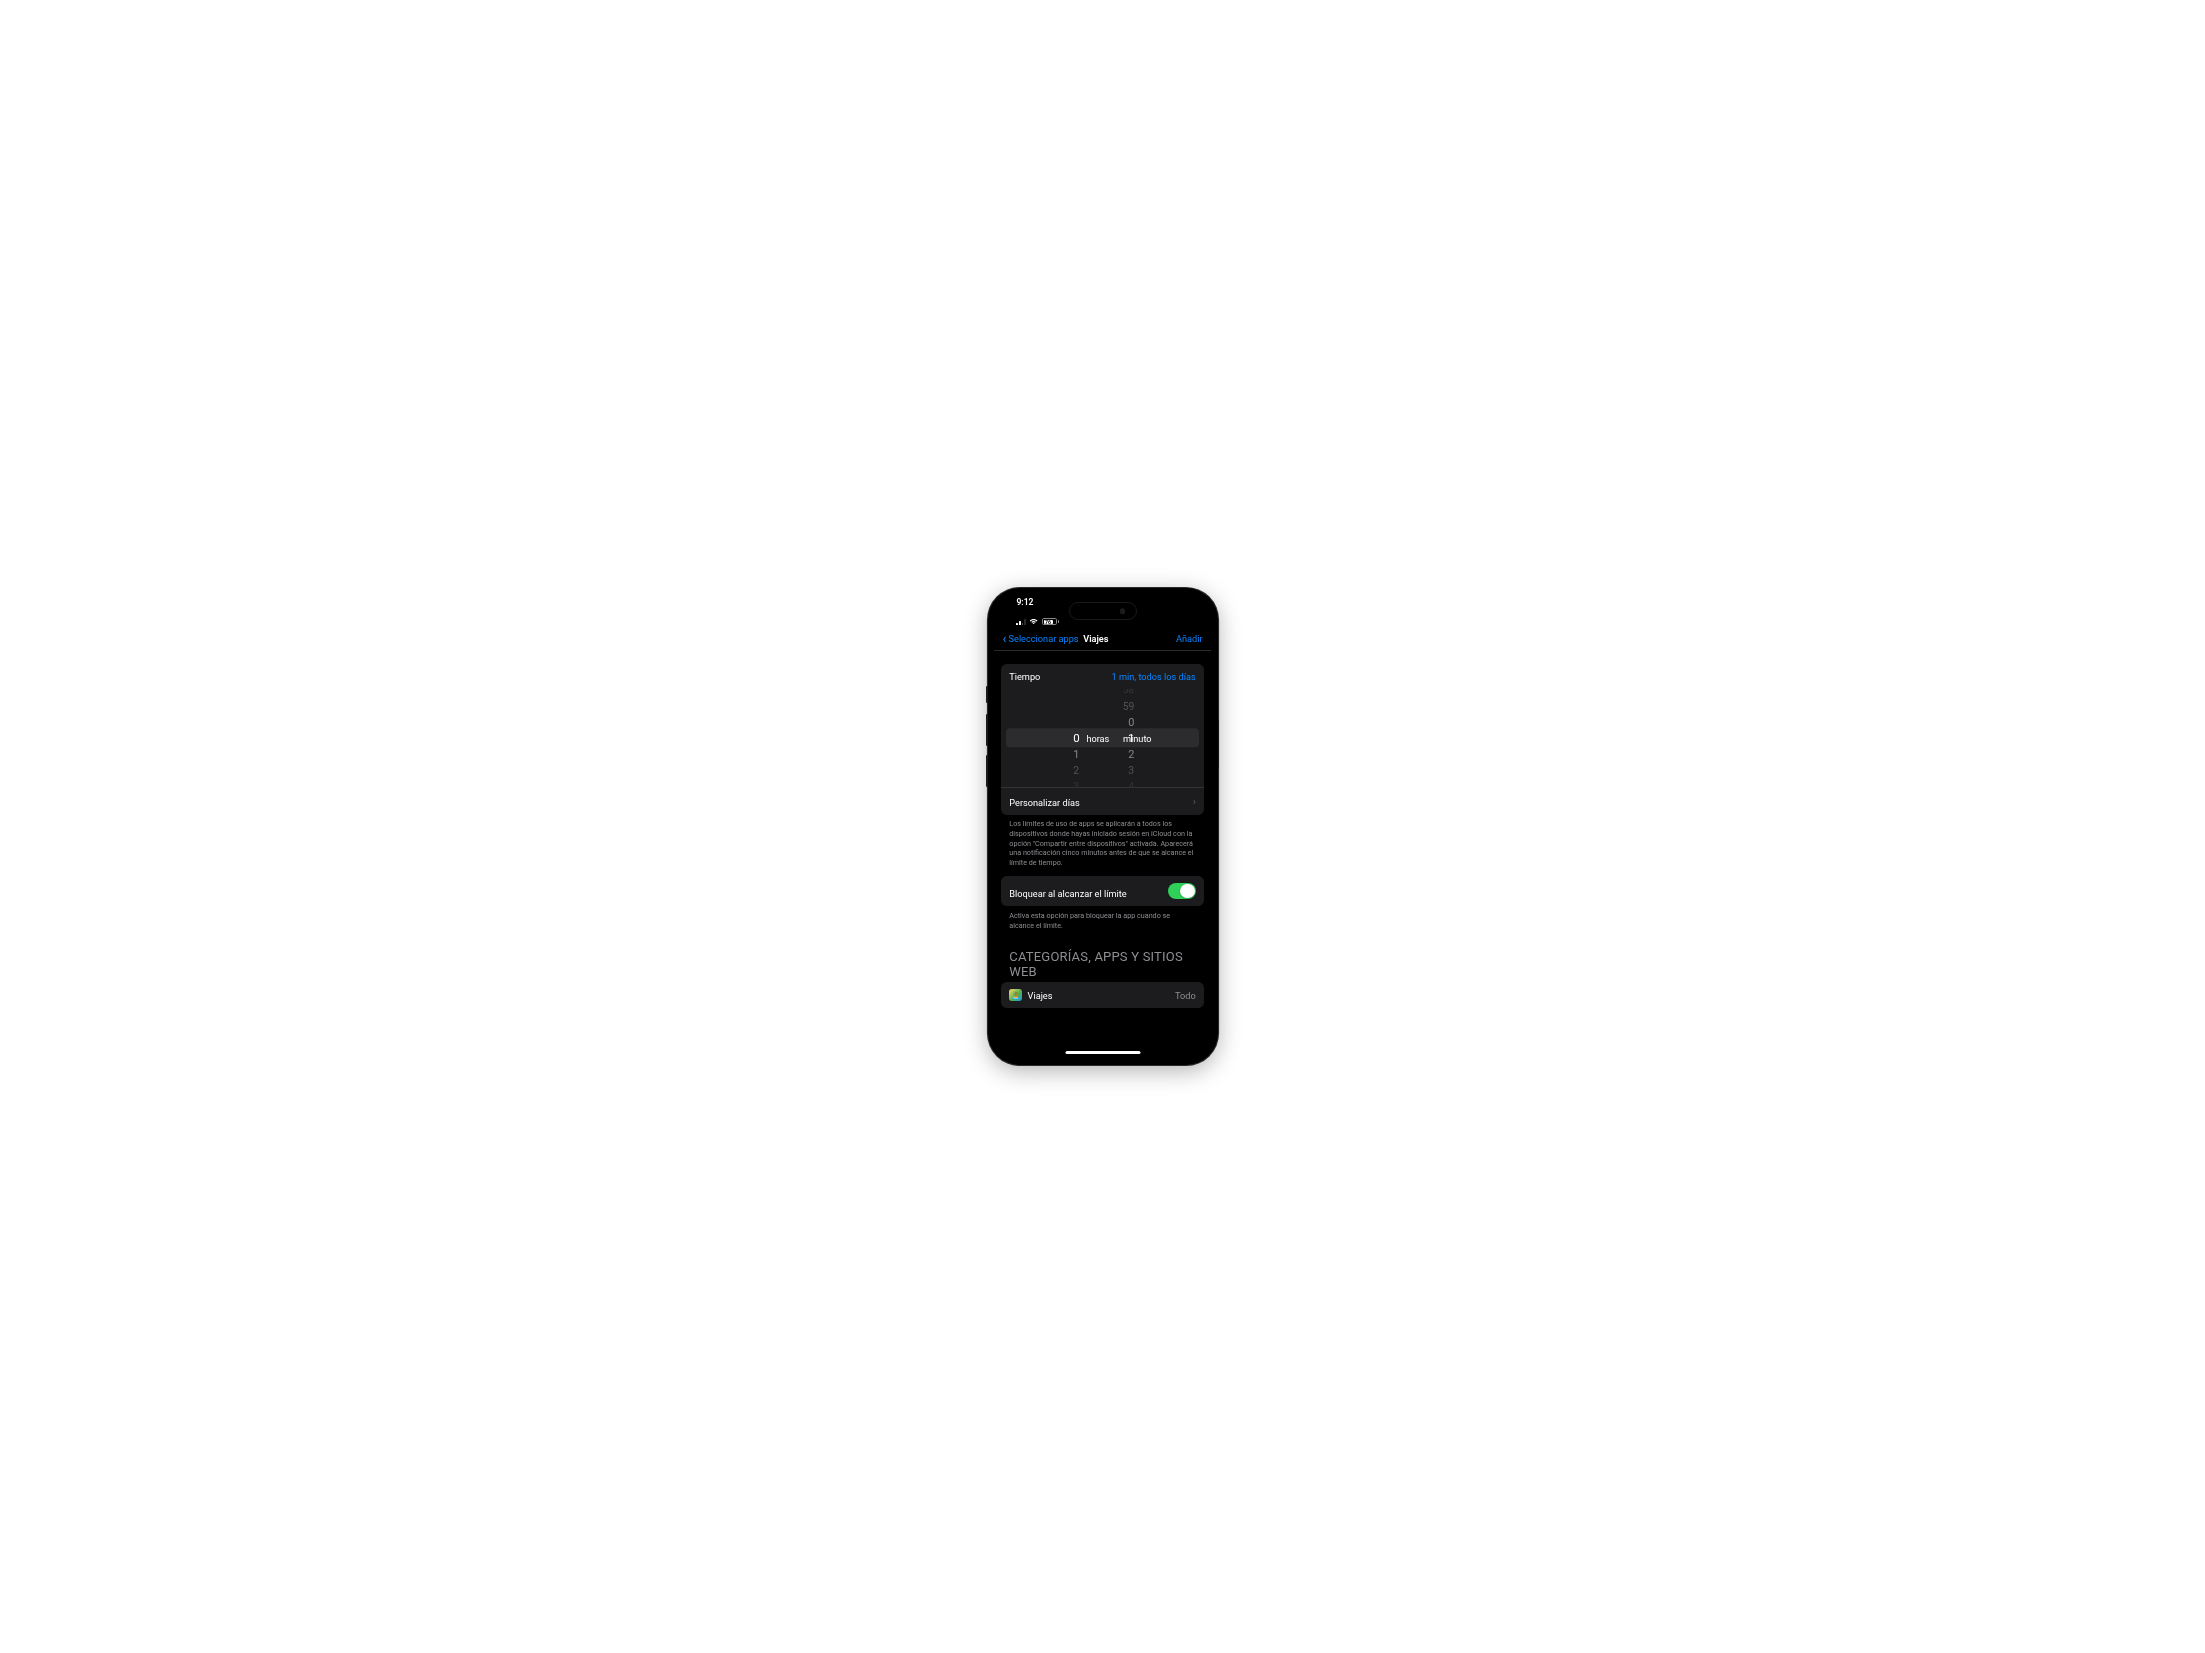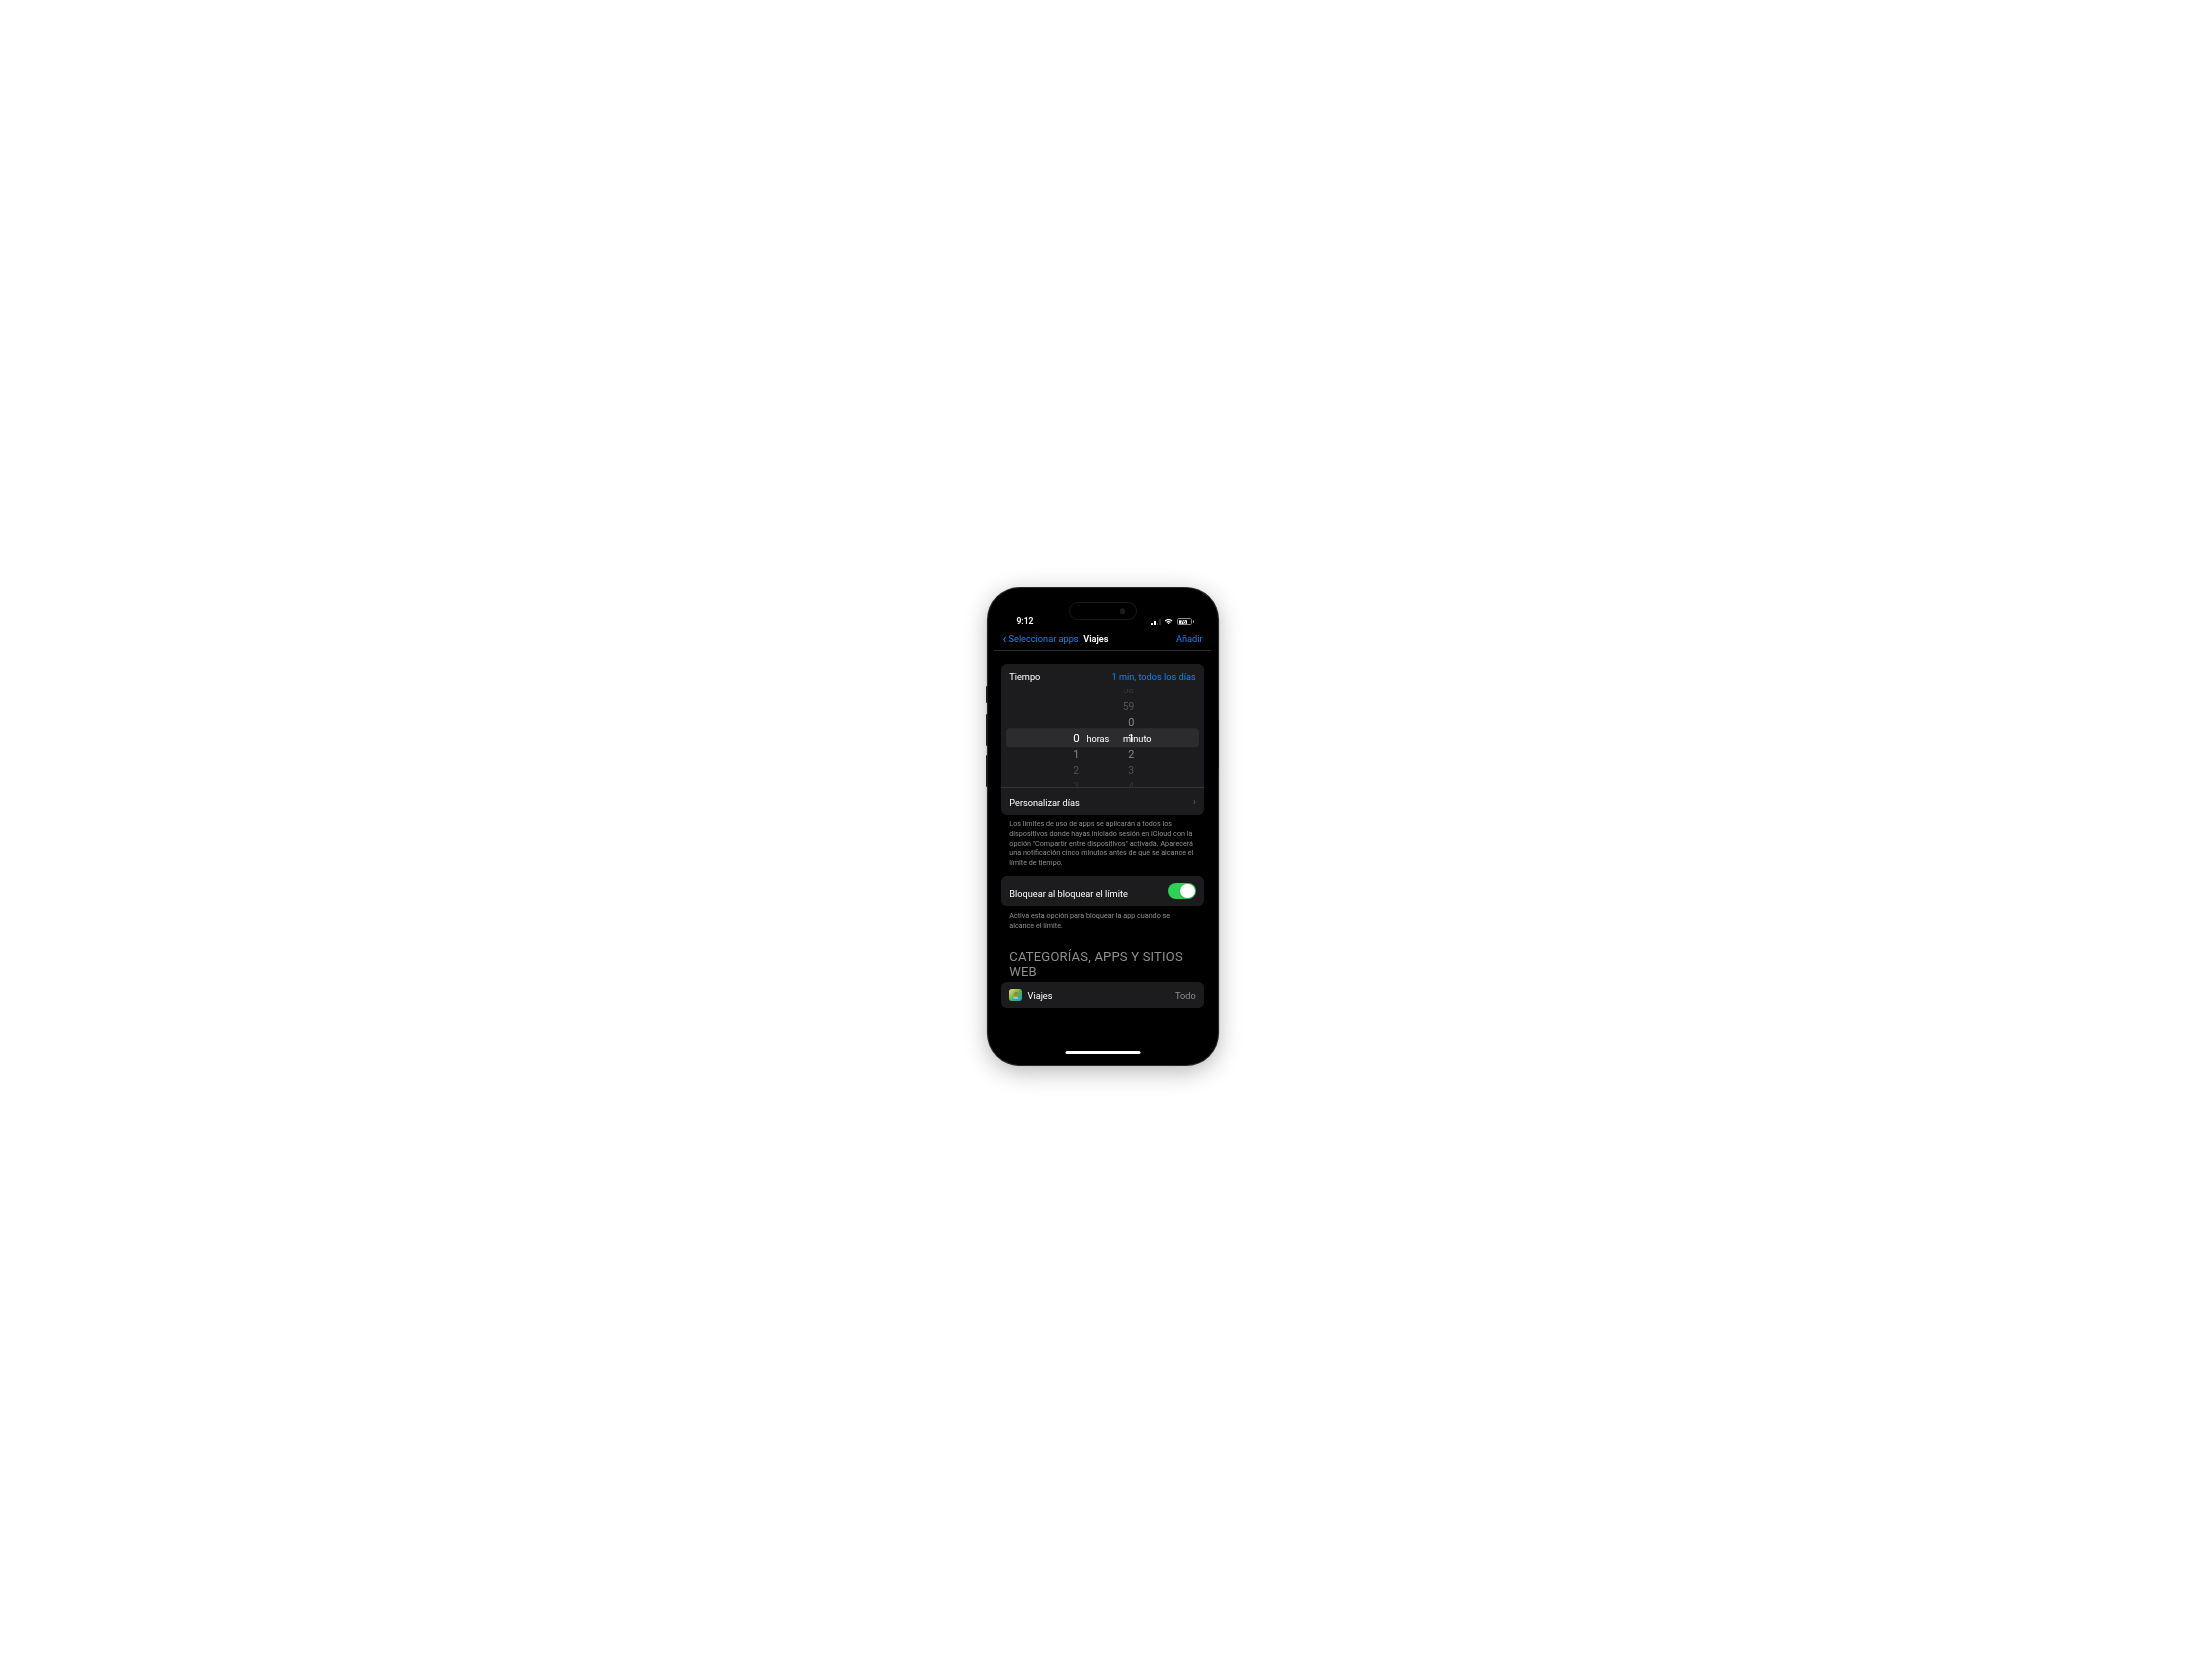--- a/index.html
+++ b/index.html
@@ -52,26 +52,27 @@
     top: 50%;
     transform: translateY(-50%);
     width: 5.7px;
     height: 5.7px;
     background: #1c1c1e;
     border-radius: 50%;
   }
   .statusbar {
     height: 29px;
     display: flex;
-    align-items: flex-end;
+    align-items: flex-start;
     justify-content: space-between;
     padding: 0 17px 0 22px;
     font-size: 8.6px;
     font-weight: 600;
     margin-top: 2.3px;
+    flex-direction: column;
   }
   .status-right { display: flex; align-items: center; gap: 2.9px; }
   .signal { display: flex; align-items: flex-end; gap: 0.9px; height: 6.3px; }
   .signal span { width: 1.7px; background: #fff; border-radius: 0.6px; }
   .signal span:nth-child(1){height:2.3px;} .signal span:nth-child(2){height:3.4px;}
   .signal span:nth-child(3){height:2.3px;background:#555;} .signal span:nth-child(4){height:6.3px;background:#555;opacity:0.5;}
   .wifi { font-size: 8px; margin: 0 0.6px; }
   .battery { display:flex; align-items:center; }
   .battery-body { width: 15px; height: 7.5px; border: 0.6px solid #888; border-radius: 1.7px; position: relative; padding:0.6px; }
   .battery-fill { width: 76%; height: 100%; background: #fff; border-radius: 0.9px; display:flex; align-items:center; justify-content:center; font-size:5.2px; font-weight:700; color:#000;}
@@ -259,21 +260,21 @@
         <div class="row">
           <span>Personalizar días</span>
           <span class="chevron">›</span>
         </div>
       </div>
 
       <div class="footer-text">Los límites de uso de apps se aplicarán a todos los dispositivos donde hayas iniciado sesión en iCloud con la opción "Compartir entre dispositivos" activada. Aparecerá una notificación cinco minutos antes de que se alcance el límite de tiempo.</div>
 
       <div class="card">
         <div class="row">
-          <span>Bloquear al bloquear el límite</span>
+          <span>Bloquear al alcanzar el límite</span>
           <div class="toggle"></div>
         </div>
       </div>
 
       <div class="footer-text">Activa esta opción para bloquear la app cuando se alcance el límite.</div>
 
       <div class="section-header">CATEGORÍAS, APPS Y SITIOS WEB</div>
 
       <div class="card">
         <div class="row">

